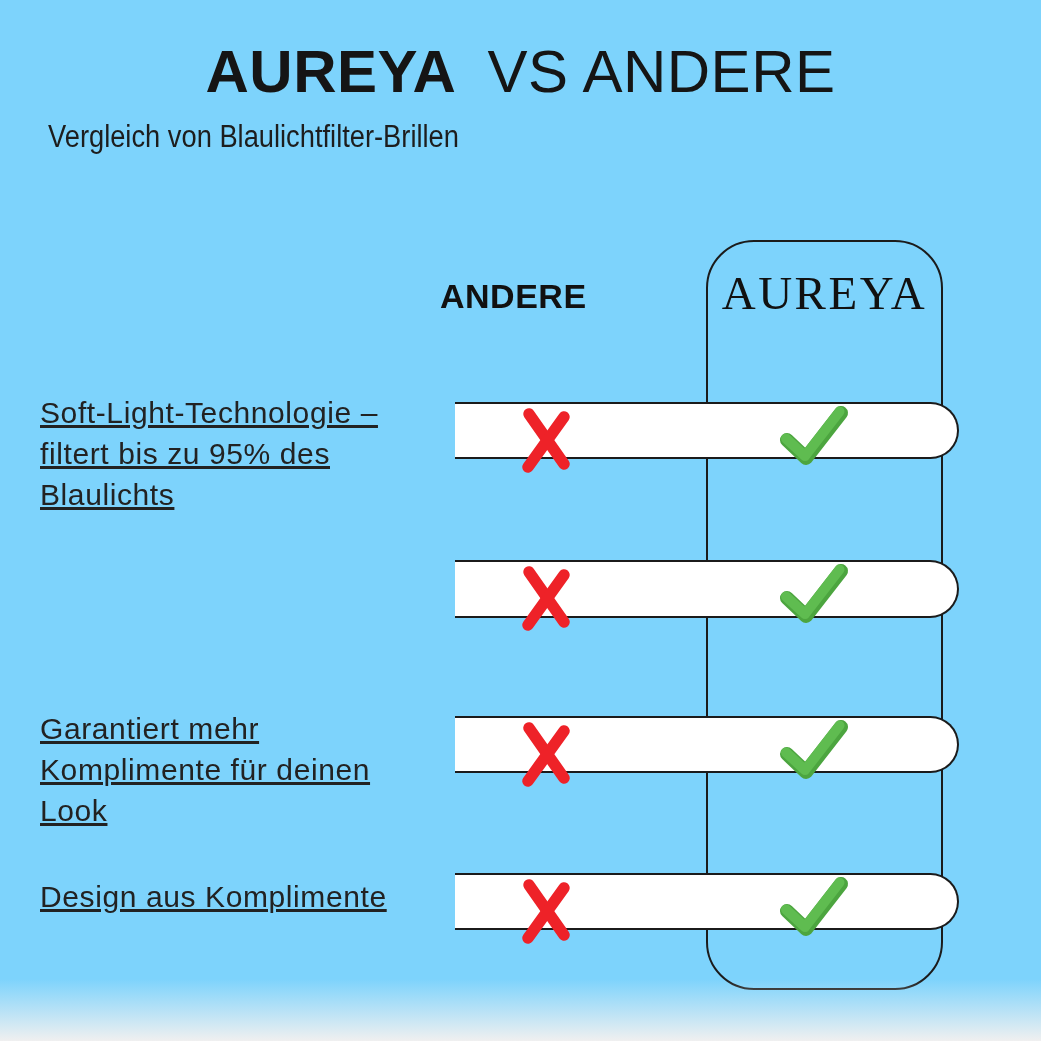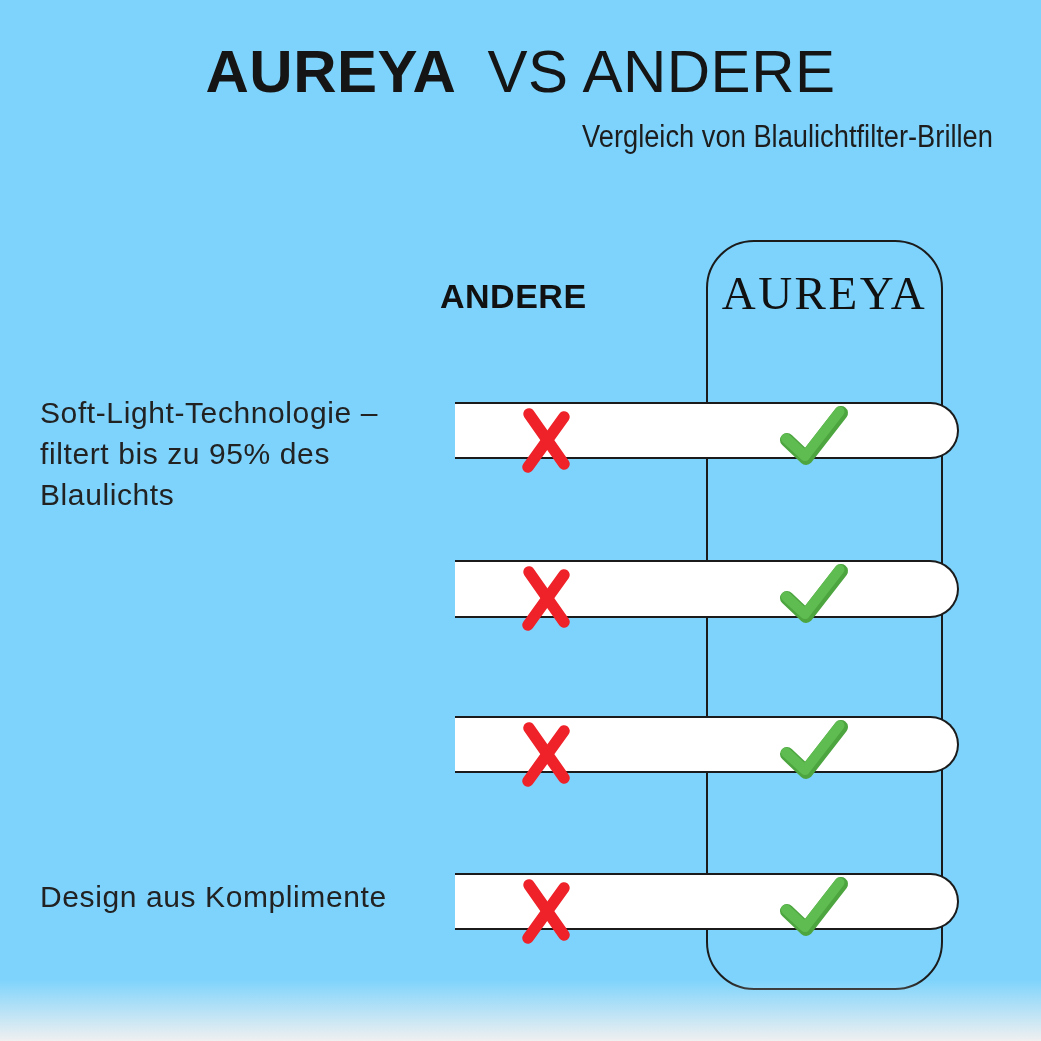--- a/index.html
+++ b/index.html
@@ -21,21 +21,21 @@
     line-height: 1.2;
     color: #151515;
     letter-spacing: 0.5px;
     white-space: nowrap;
   }
   .title .brand { font-weight: 800; }
   .title .rest  { font-weight: 300; margin-left: 14px; }
   .subtitle {
     position: absolute;
     top: 118px; left: 20px; width: 1001px;
-    text-align: right;
+    text-align: left;
     font-size: 31px;
     line-height: 1.2;
     color: #1d1d1d;
   }
   .subtitle .condensed {
     display: inline-block;
     transform: scaleX(0.88);
     transform-origin: 50% 50%;
   }
   
@@ -72,20 +72,21 @@
   .feature {
     position: absolute;
     left: 40px;
     width: 400px;
     font-size: 30px;
     line-height: 41px;
     letter-spacing: 0.6px;
     color: #222;
     white-space: pre-line;
     z-index: 2;
+    text-decoration: underline;
   }
   .feature-0 { top: 392px; }
   .feature-1 { top: 556px; }
   .feature-2 { top: 708px; }
   .feature-3 { top: 876px; }
   
   .pill {
     position: absolute;
     left: 455px;
     width: 504px;
@@ -150,20 +151,23 @@
     <svg class="mark cross" viewBox="0 0 58 66">
       <line class="cross-line" x1="12" y1="8" x2="47" y2="58" stroke="#EE2228" stroke-width="11.5" stroke-linecap="round"></line>
       <line class="cross-line" x1="47" y1="11" x2="11" y2="61" stroke="#EE2228" stroke-width="11.5" stroke-linecap="round"></line>
     </svg>
     <svg class="mark check" viewBox="0 0 78 66">
       <path class="check-base" d="M12 37 L31 55 L66 10" fill="none" stroke="#4CA53F" stroke-width="14" stroke-linecap="round" stroke-linejoin="round"></path>
       <path class="check-top" d="M11 35.5 L30 53 L64.5 8.5" fill="none" stroke="#5FBC50" stroke-width="10" stroke-linecap="round" stroke-linejoin="round"></path>
     </svg>
   </div>
 
+  <div class="feature feature-2">Garantiert mehr
+Komplimente für deinen
+Look</div>
   <div class="pill pill-2" style="border-color: rgb(27, 27, 27);">
     <svg class="mark cross" viewBox="0 0 58 66">
       <line class="cross-line" x1="12" y1="8" x2="47" y2="58" stroke="#EE2228" stroke-width="11.5" stroke-linecap="round"></line>
       <line class="cross-line" x1="47" y1="11" x2="11" y2="61" stroke="#EE2228" stroke-width="11.5" stroke-linecap="round"></line>
     </svg>
     <svg class="mark check" viewBox="0 0 78 66">
       <path class="check-base" d="M12 37 L31 55 L66 10" fill="none" stroke="#4CA53F" stroke-width="14" stroke-linecap="round" stroke-linejoin="round"></path>
       <path class="check-top" d="M11 35.5 L30 53 L64.5 8.5" fill="none" stroke="#5FBC50" stroke-width="10" stroke-linecap="round" stroke-linejoin="round"></path>
     </svg>
   </div>

